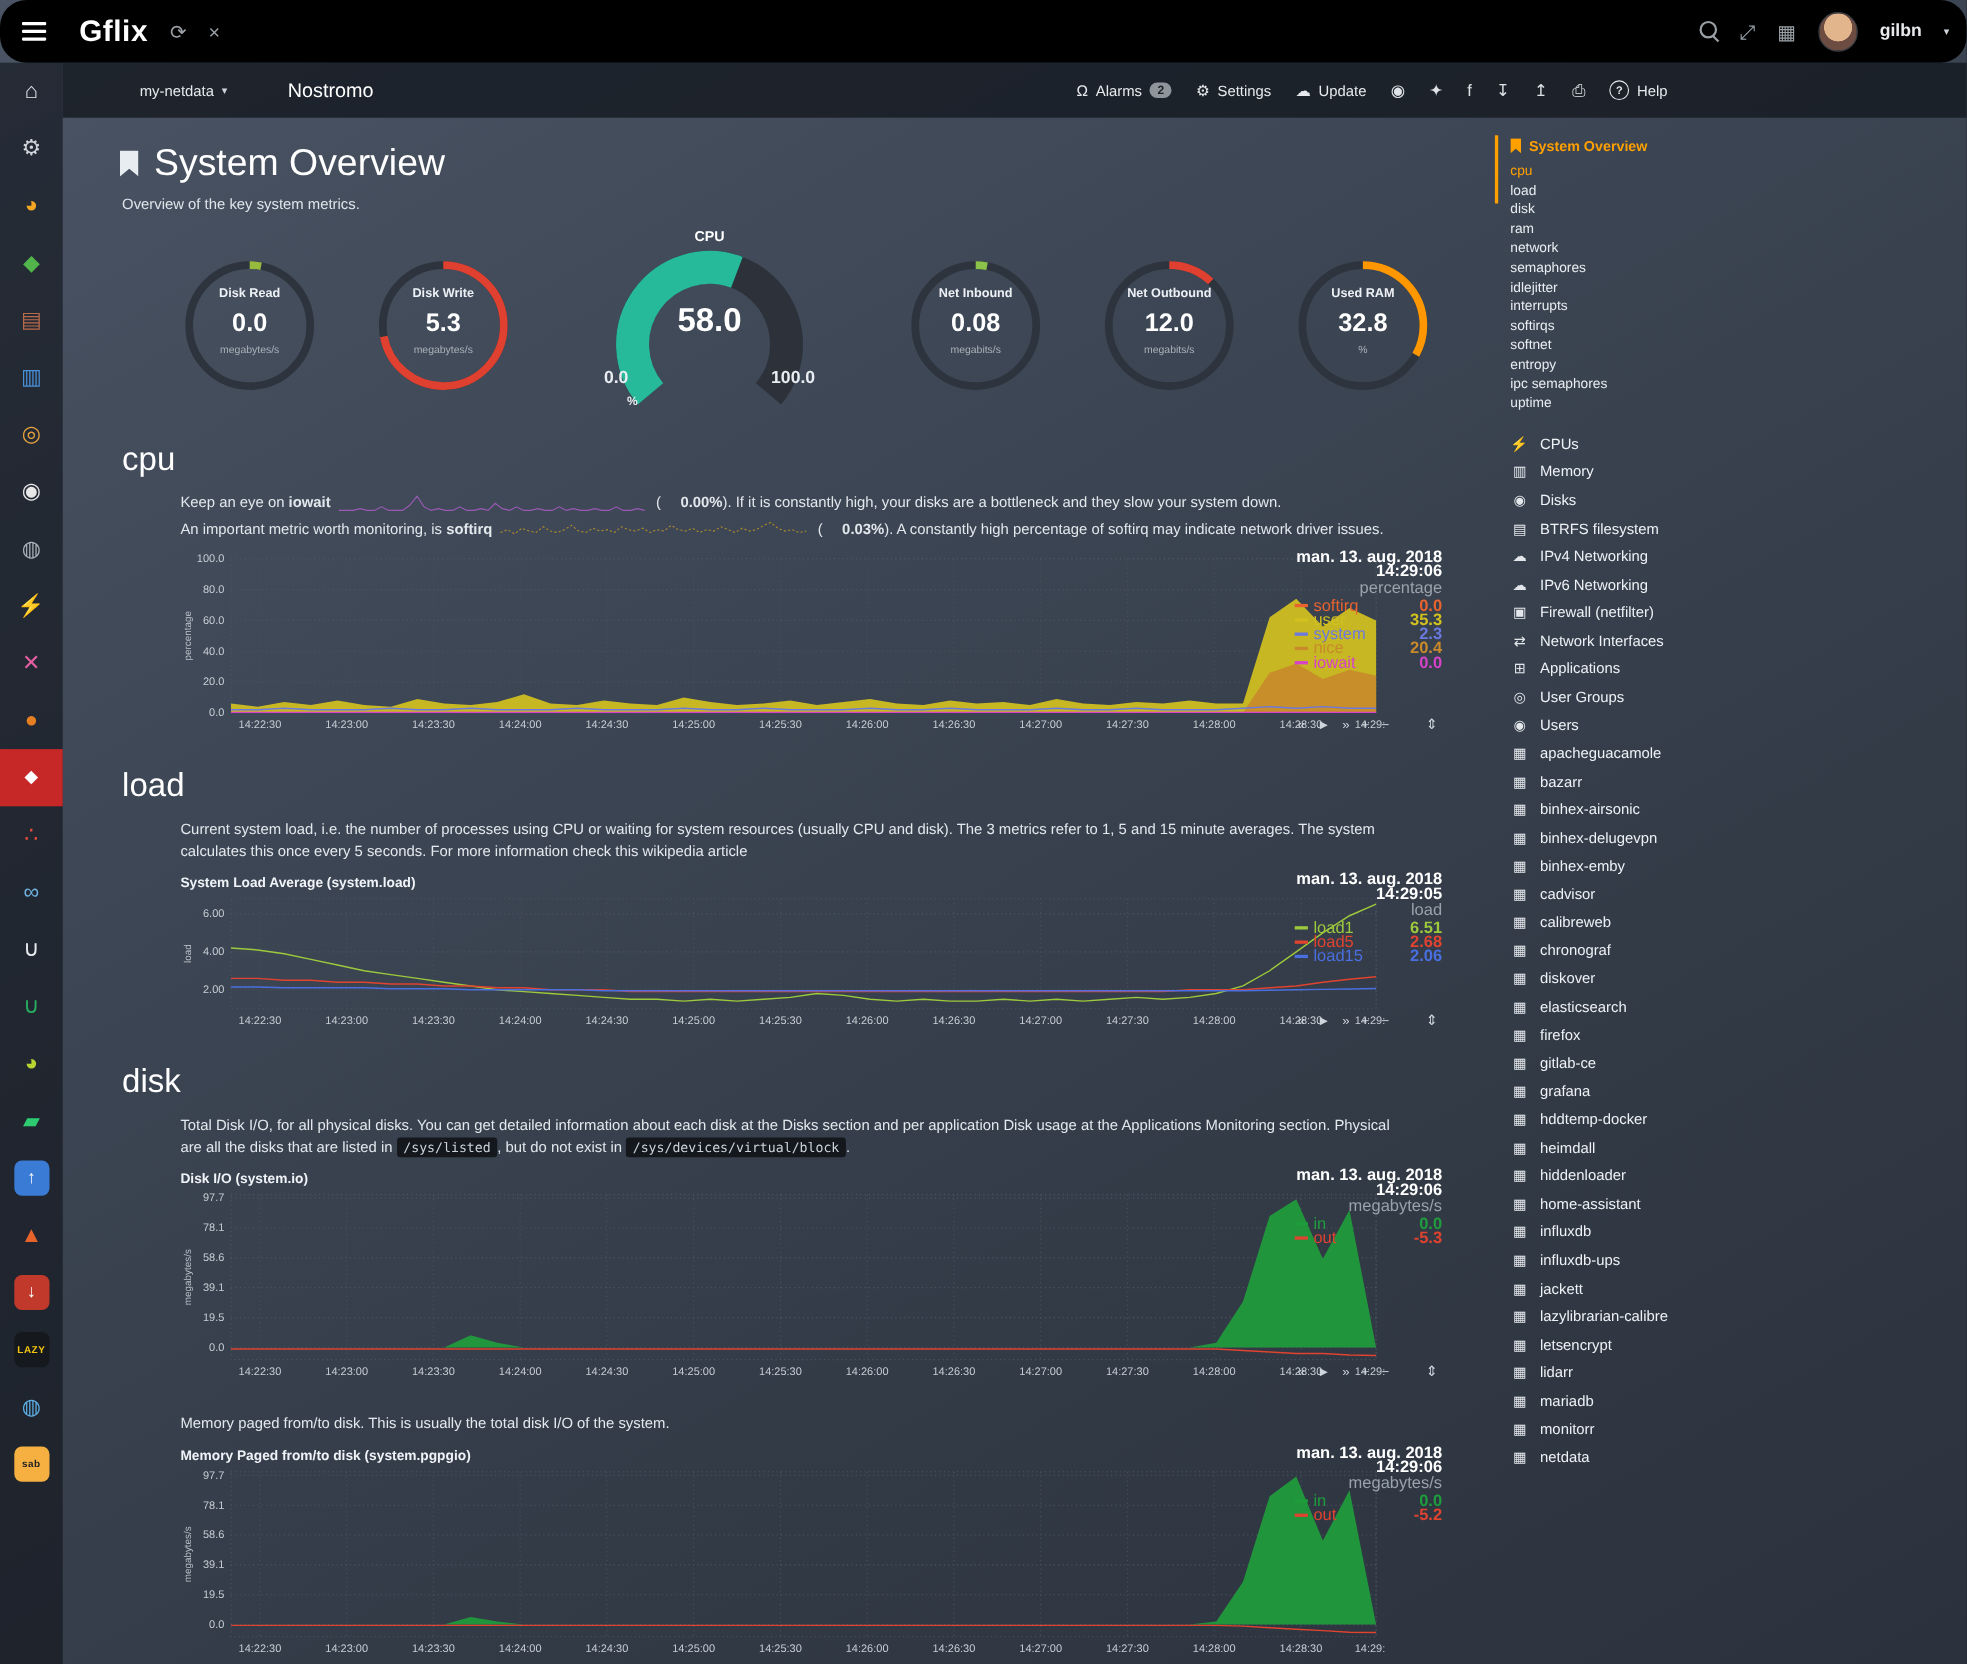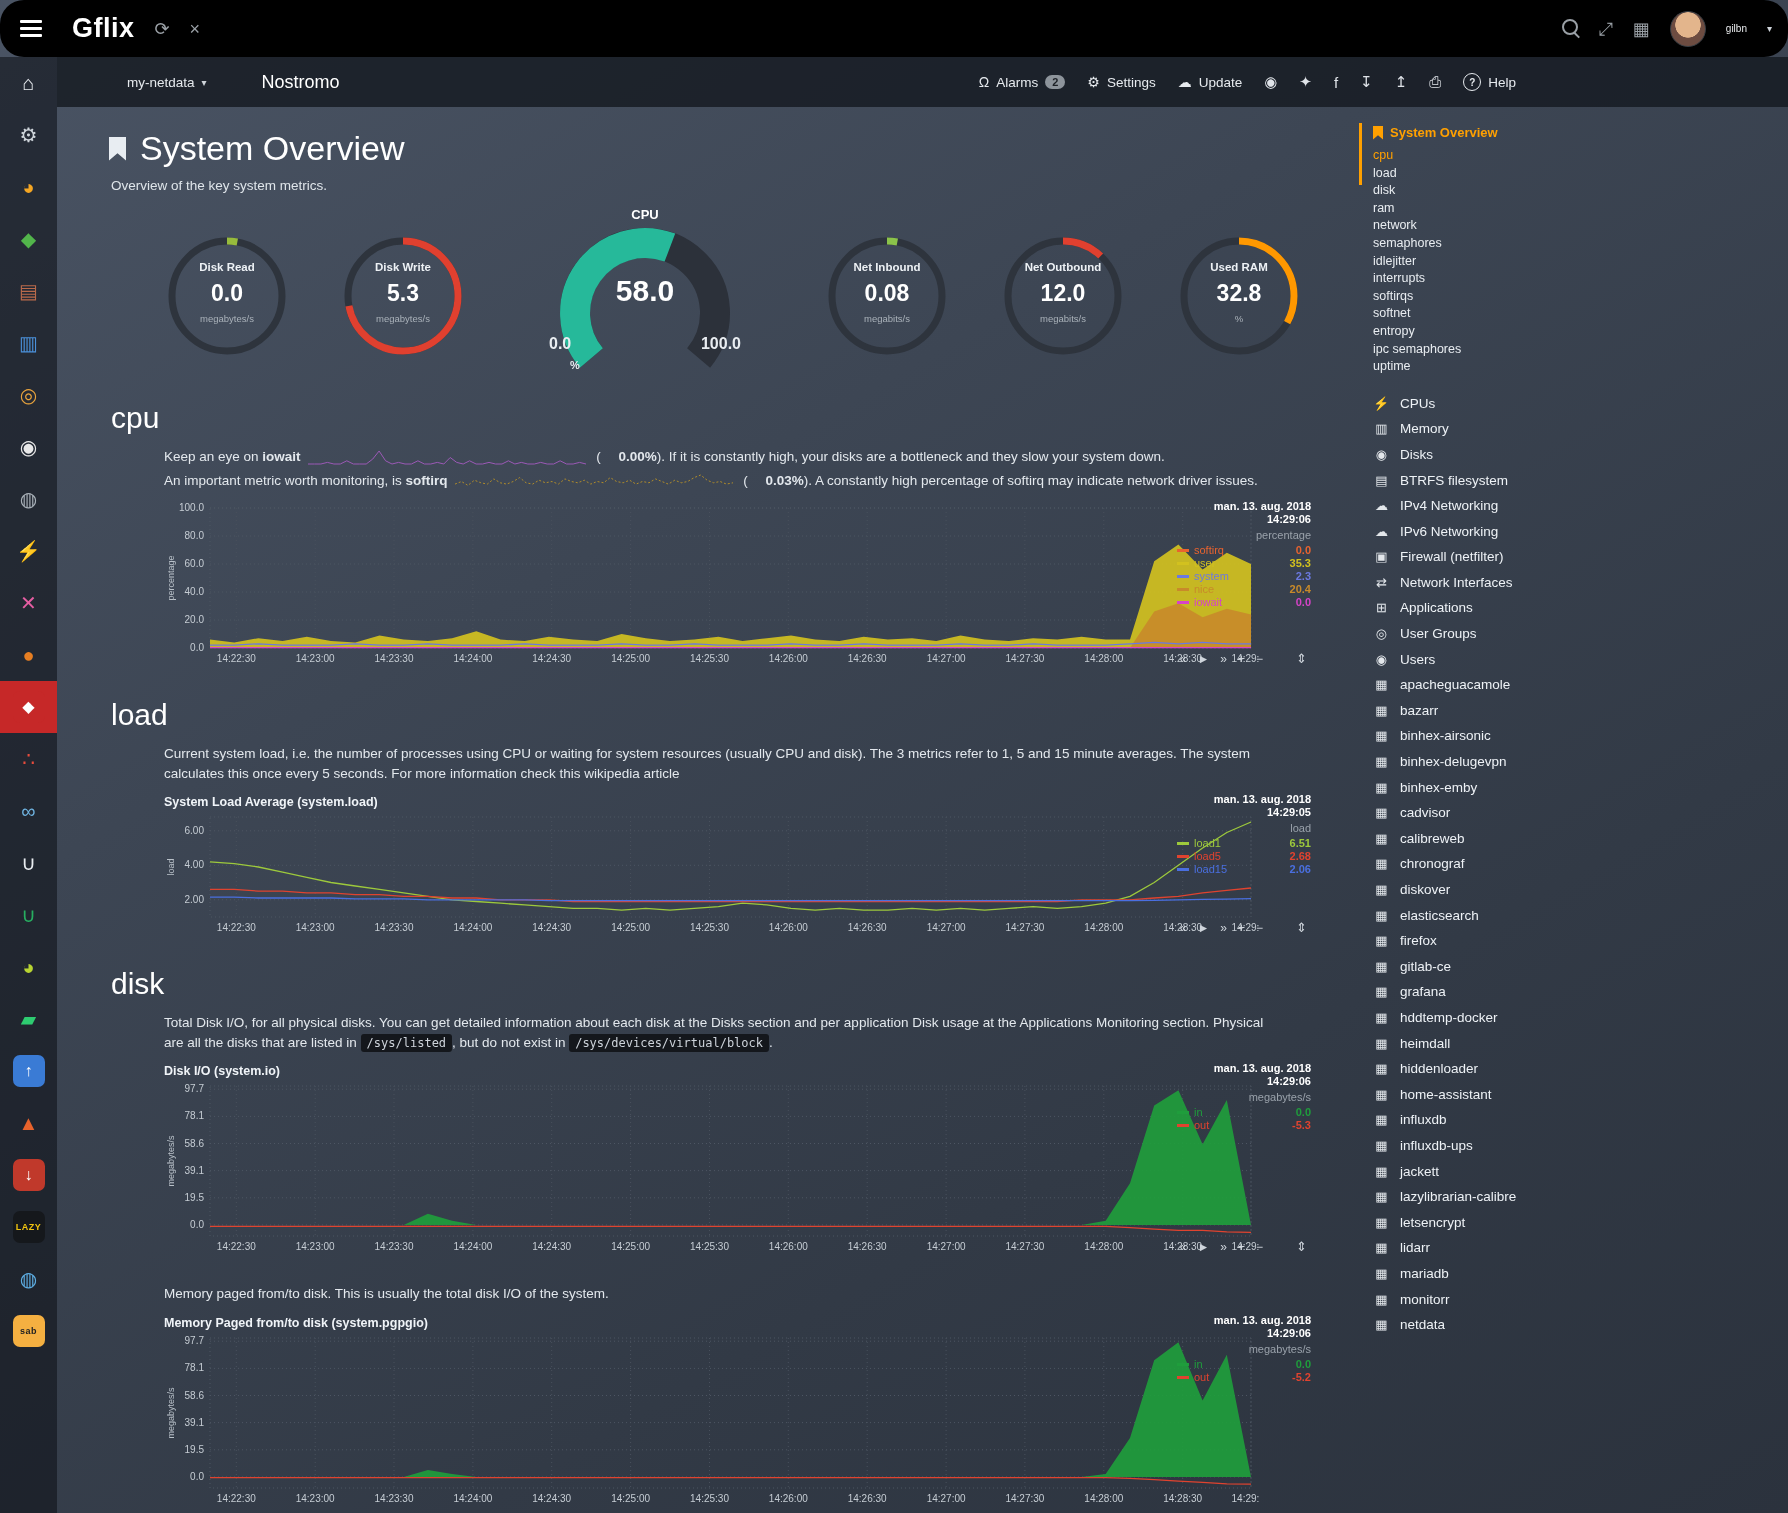--- a/index.html
+++ b/index.html
@@ -9,21 +9,21 @@
   
   .topbar{height:57px;background:#000;display:flex;align-items:center;padding:0 16px;gap:20px;border-radius:24px;}
   .hamburger{cursor:pointer;padding:4px;}
   .hamburger span{display:block;width:22px;height:3px;background:#fff;margin:4px 0;border-radius:1px;}
   .brand{font-size:27px;font-weight:bold;color:#fff;letter-spacing:.5px;margin-left:6px;}
   .tb-icon{color:#9aa0a6;font-size:18px;cursor:pointer;line-height:1;}
   .tb-right{margin-left:auto;display:flex;align-items:center;gap:20px;}
   .mag{position:relative;display:inline-block;width:12px;height:12px;border:2px solid #9aa0a6;border-radius:50%;}
   .mag::after{content:"";position:absolute;left:11px;top:11px;width:7px;height:2px;background:#9aa0a6;transform:rotate(45deg);transform-origin:0 0;}
   .avatar{width:34px;height:34px;border-radius:50%;background:radial-gradient(circle at 50% 38%,#e3b58c 0 46%,#6d4c41 48% 100%);border:1px solid #3a3f45;}
-  .username{color:#e8eaed;font-size:10px;}
+  .username{color:#e8eaed;font-size:16px;font-weight:bold;}
   .caret{color:#cfd4da;font-size:10px;}
   
   .layout{display:flex;height:1456px;}
   .rail{width:57px;background:rgba(15,19,25,.6);flex:none;}
   .rail-cell{height:52px;display:flex;align-items:center;justify-content:center;cursor:pointer;}
   .rail-cell.active{background:#c62828;}
   .rail-glyph{font-size:20px;line-height:1;}
   .rail-glyph.chip{width:32px;height:32px;border-radius:7px;display:flex;align-items:center;justify-content:center;font-size:16px;}
   .rail-glyph.small{font-size:9px;font-weight:bold;letter-spacing:.5px;}
   .content{flex:1;display:flex;flex-direction:column;min-width:0;}
@@ -61,21 +61,21 @@
   .sec-body{margin-left:55px;}
   .desc{font-size:13.5px;line-height:1.45;color:#e3e8ed;margin:4px 0;max-width:1100px;}
   .desc b{font-weight:bold;}
   .metric-val{display:inline-block;min-width:56px;text-align:right;font-weight:bold;}
   code.chip{background:#14171c;color:#cdd3da;font-family:"DejaVu Sans Mono",monospace;font-size:12px;padding:2px 6px;border-radius:3px;}
   .spark{display:inline-block;width:280px;height:16px;vertical-align:middle;margin:0 6px;}
   
   .chart{position:relative;margin:12px 0 28px;}
   .chart-head{font-size:12.5px;font-weight:bold;color:#f0f4f8;margin-bottom:2px;}
   .chart svg.plot{display:block;}
-  .chart-legend{position:absolute;top:-2px;right:0;width:134px;font-size:11px;}
+  .chart-legend{position:absolute;top:-2px;right:0;width:134px;font-size:15px;}
   .leg-date,.leg-time{text-align:right;color:#fff;font-weight:bold;line-height:13px;}
   .leg-unit{text-align:right;color:#9aa2ab;line-height:14px;margin:2px 0;}
   .leg-row{display:flex;align-items:center;line-height:13px;cursor:pointer;}
   .leg-dash{width:12px;height:3px;flex:none;margin-right:5px;}
   .leg-name{margin-right:auto;}
   .leg-val{font-weight:bold;}
   .chart-tools{position:absolute;right:48px;bottom:2px;color:#cfd5dc;font-size:12px;display:flex;gap:11px;}
   .tool{cursor:pointer;}
   .chart-resize{position:absolute;right:4px;bottom:2px;color:#cfd5dc;font-size:13px;cursor:pointer;}
   

